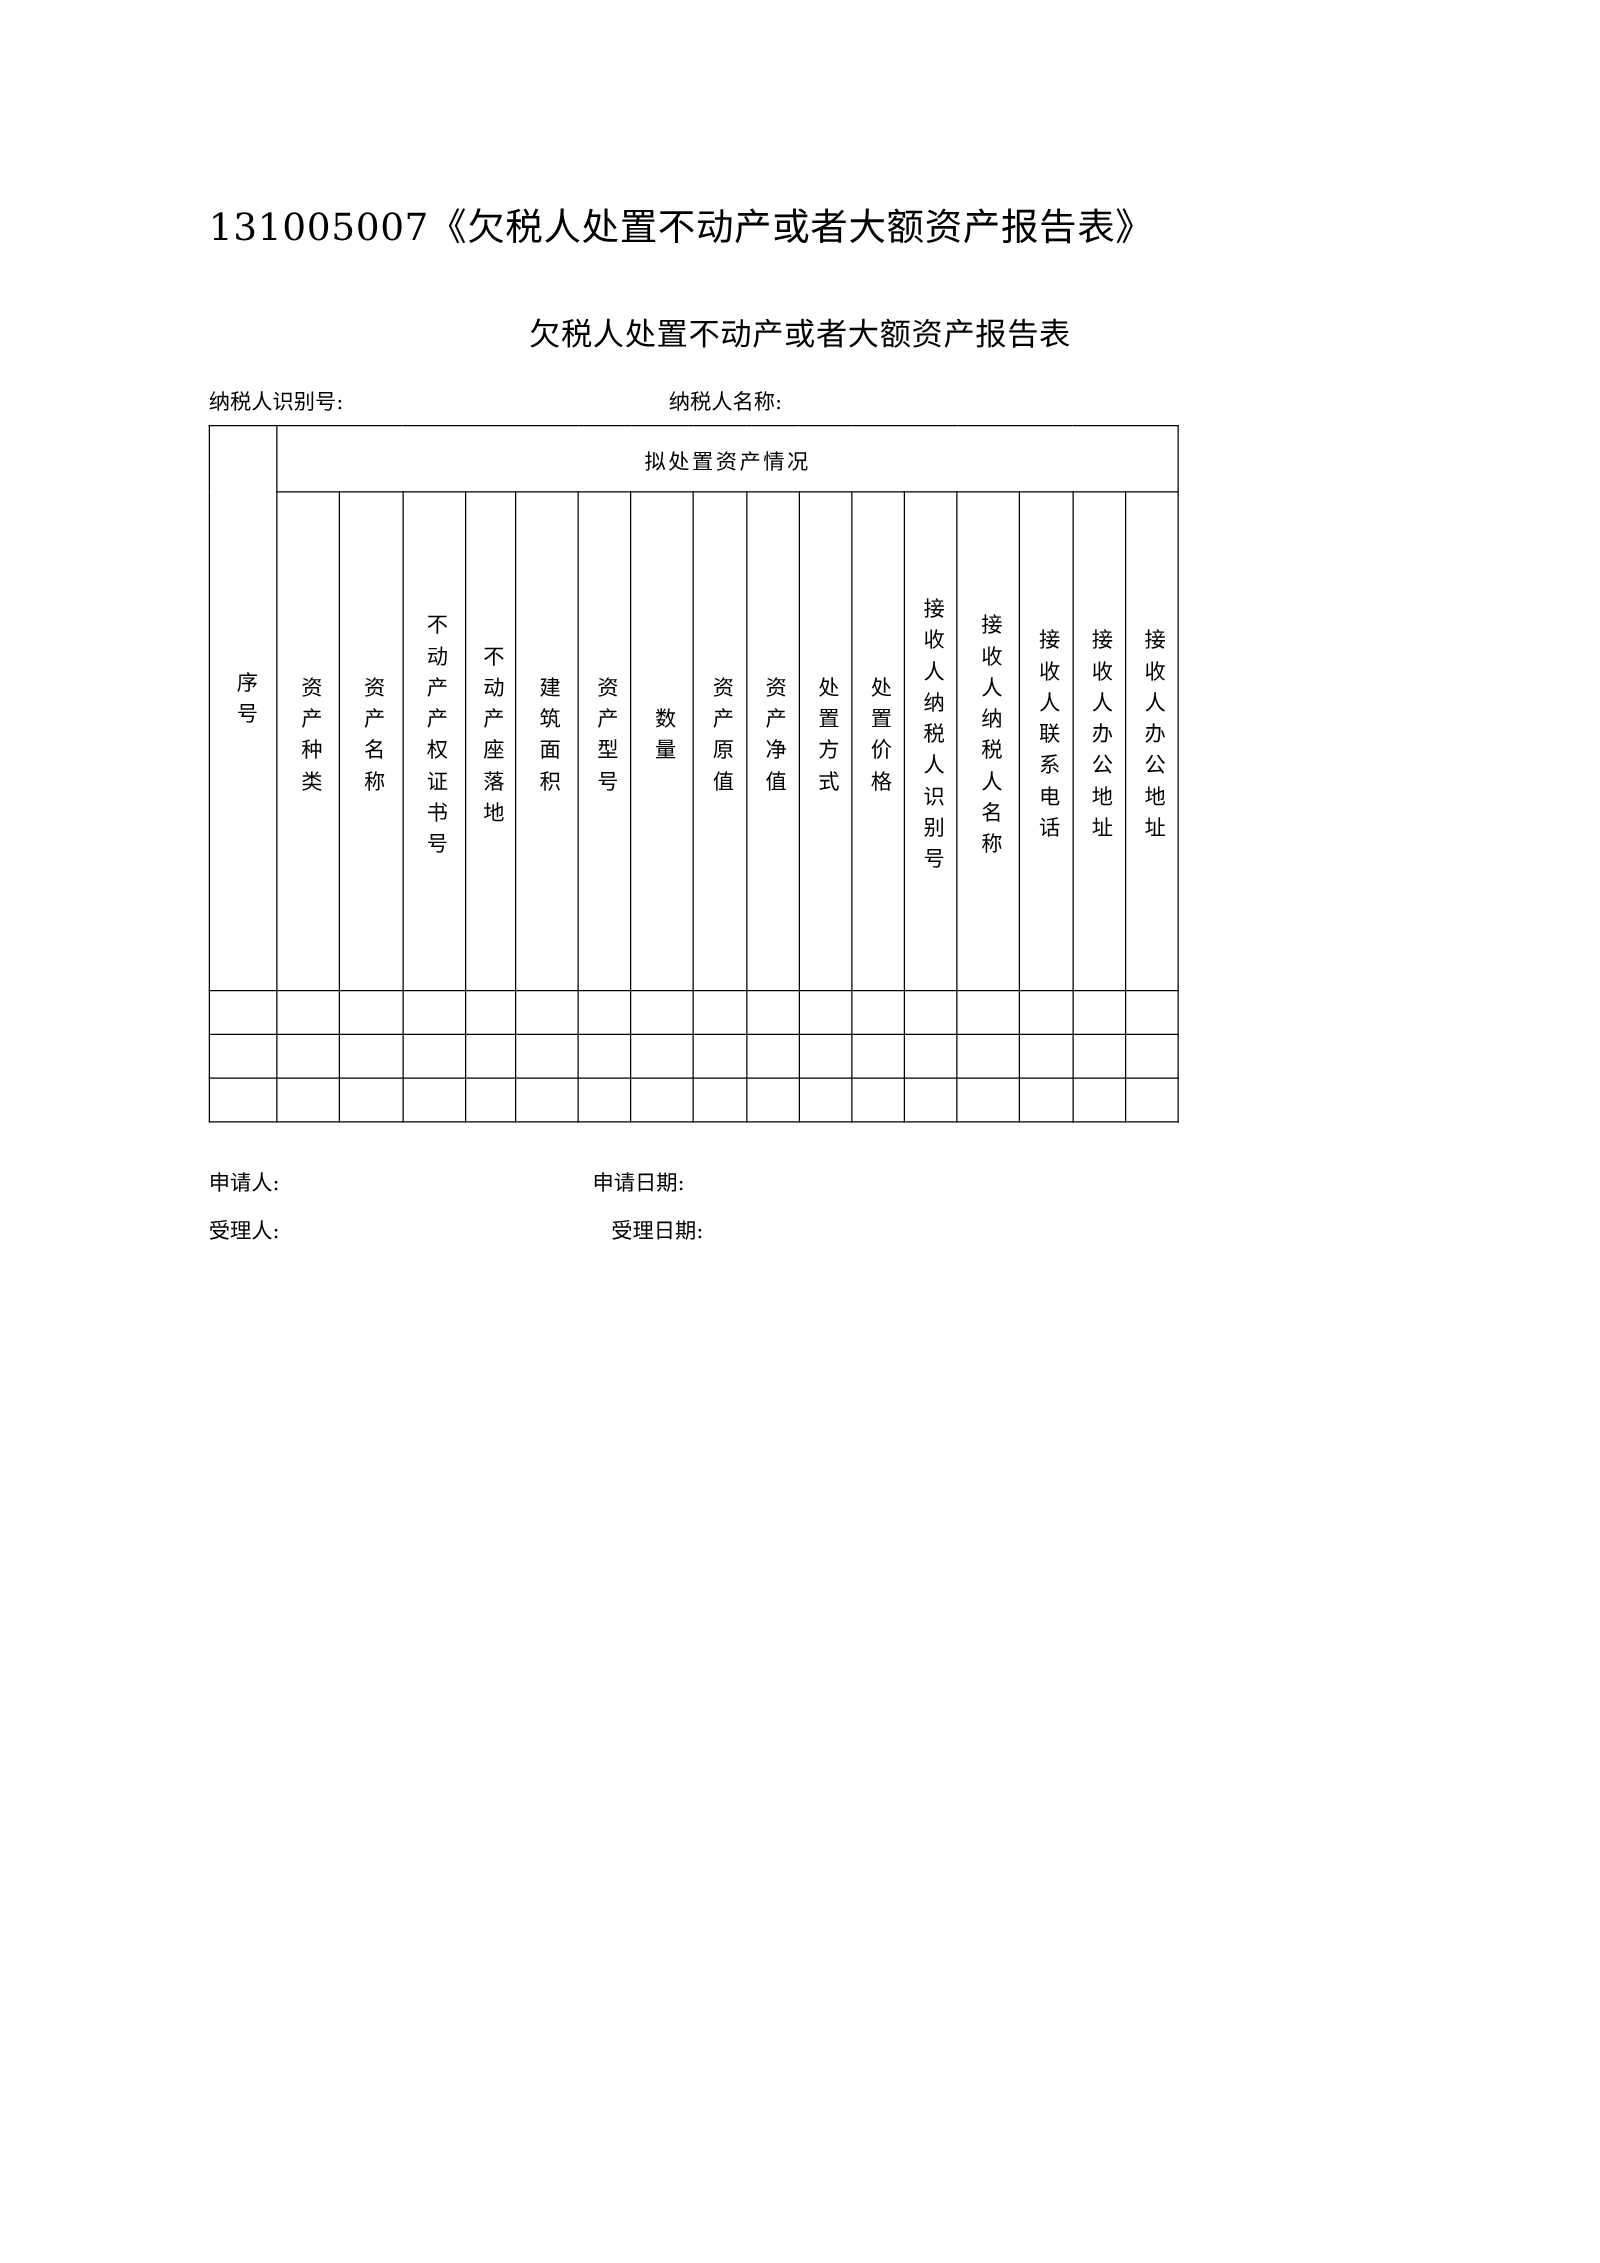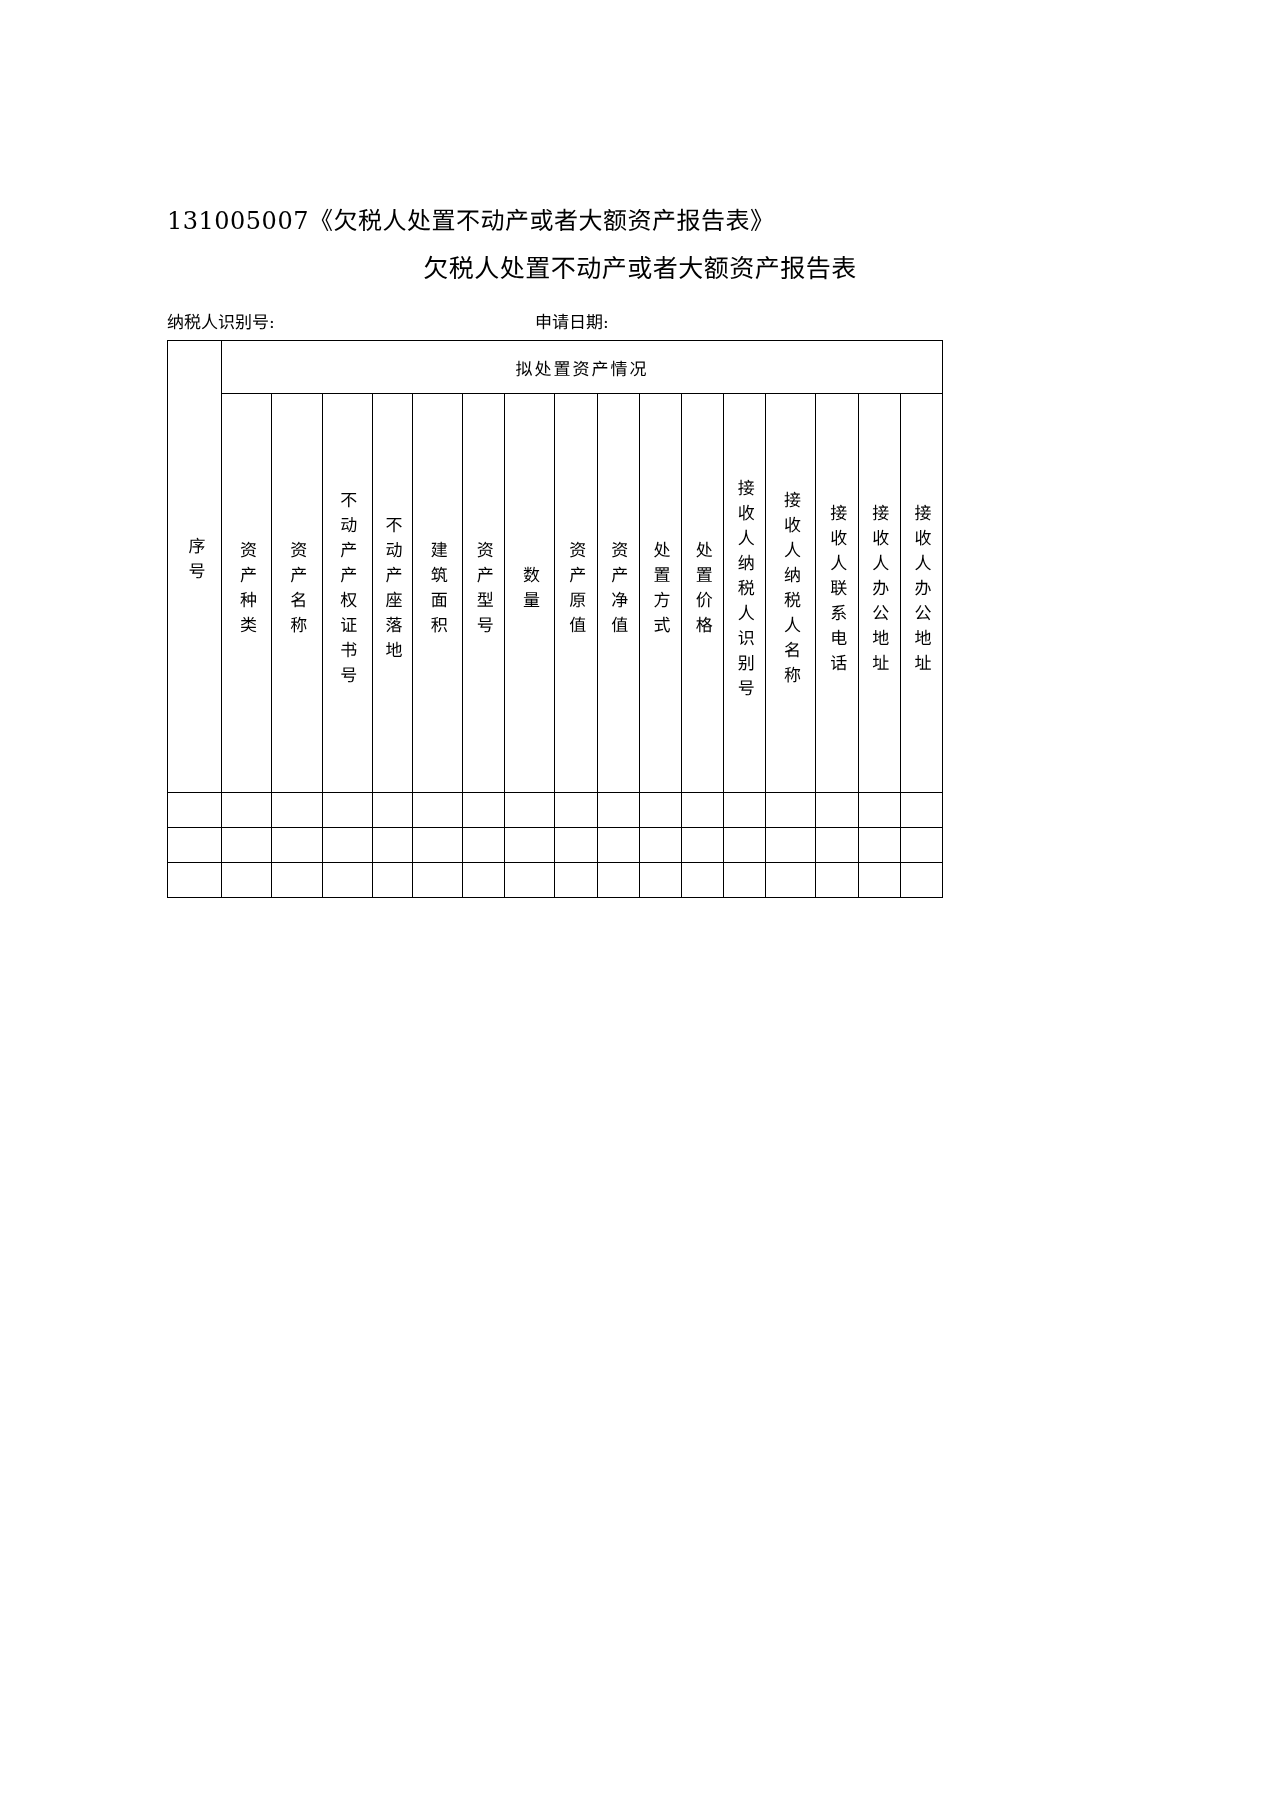--- a/index.html
+++ b/index.html
@@ -21,26 +21,25 @@
     width: 1280px;
     height: 1810px;
     box-sizing: border-box;
   }
 
   
   .doc-heading {
     position: absolute;
     left: 167px;
     top: 163px;
-    font-size: 24px;
+    font-size: 30px;
     line-height: 40px;
     letter-spacing: 0.5px;
     white-space: nowrap;
     font-family: "DejaVu Serif", "Liberation Serif", serif;
-    margin-top: 38px;
   }
   .form-subtitle {
     position: absolute;
     left: 0;
     right: 0;
     top: 252px;
     text-align: center;
     font-size: 25px;
     line-height: 34px;
     letter-spacing: 0.5px;
@@ -154,21 +153,21 @@
 <body>
 
 <div class="page">
 
   <div class="doc-heading">131005007《欠税人处置不动产或者大额资产报告表》</div>
 
   <div class="form-subtitle">欠税人处置不动产或者大额资产报告表</div>
 
   <div class="id-line">
     <span class="tin-label">纳税人识别号:</span>
-    <span class="name-label">申请日期:</span>
+    <span class="name-label">纳税人名称:</span>
   </div>
 
   <table class="asset-table">
     <colgroup>
       <col style="width:54px">
       <col style="width:50px">
       <col style="width:50px">
       <col style="width:50px">
       <col style="width:40px">
       <col style="width:50px">
@@ -263,14 +262,24 @@
         <td></td>
         <td></td>
         <td></td>
         <td></td>
         <td></td>
         <td></td>
       </tr>
     </tbody>
   </table>
 
+  <div class="footer-block">
+    <div class="footer-row r1">
+      <span class="left-field">申请人:</span>
+      <span class="right-field">申请日期:</span>
+    </div>
+    <div class="footer-row r2">
+      <span class="left-field">受理人:</span>
+      <span class="right-field">受理日期:</span>
+    </div>
+  </div>
 
 </div>
 
 </body></html>

